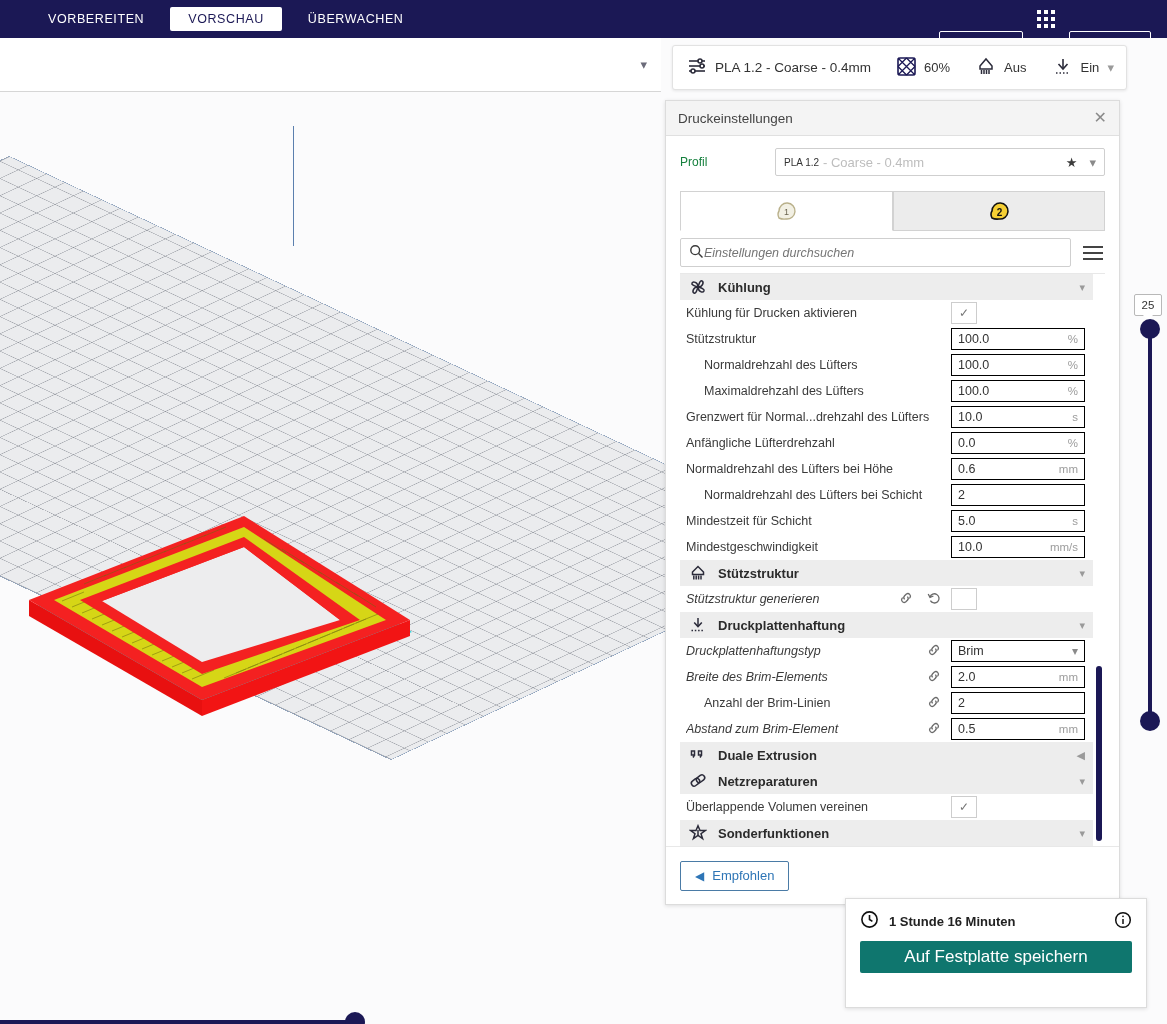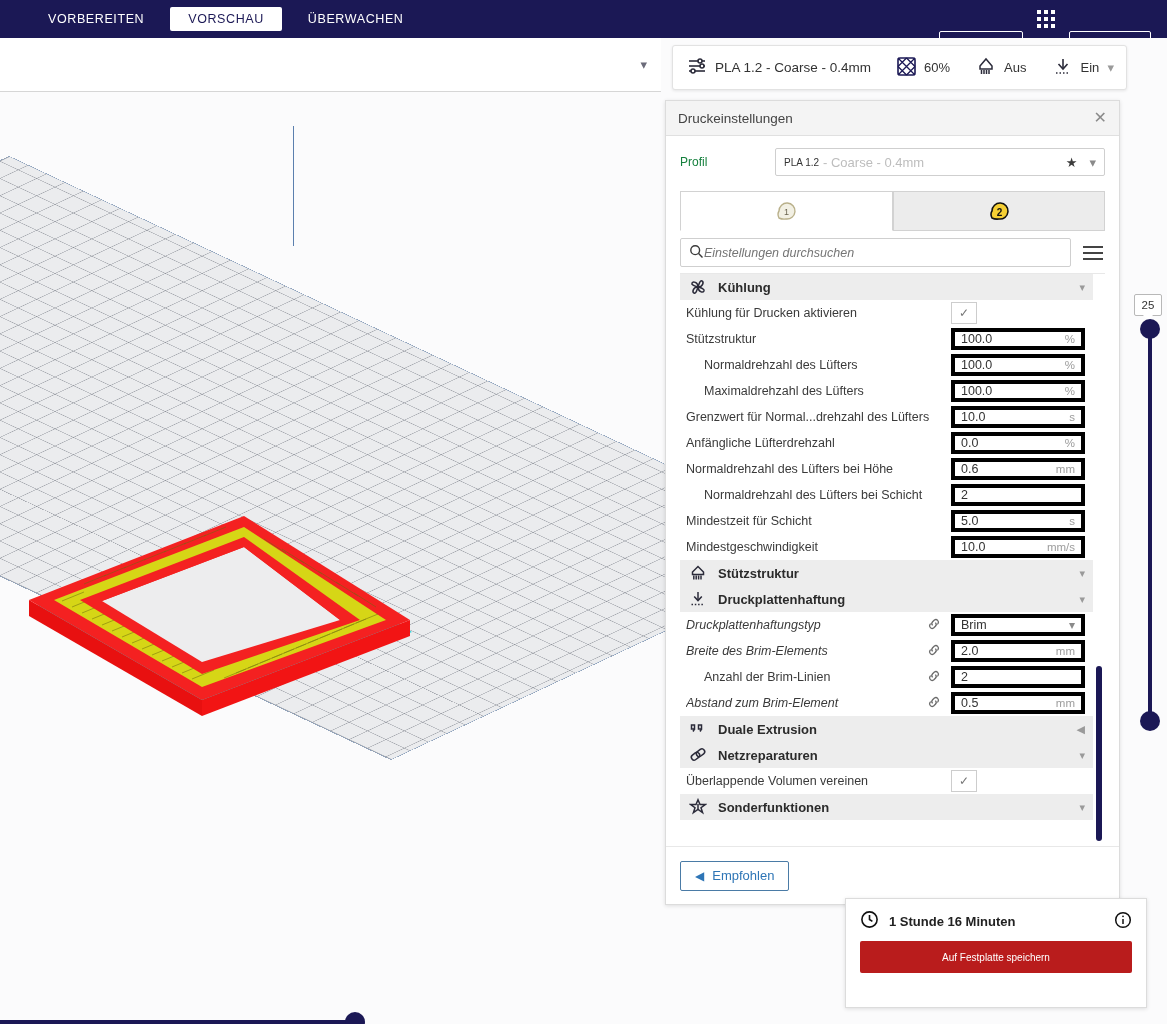--- a/index.html
+++ b/index.html
@@ -158,21 +158,21 @@
   .cat-icon{ width:20px; display:flex; align-items:center; justify-content:center; }
   .cat-title{ font-size:13px; font-weight:bold; color:#2b2b2b; }
   .cat-caret{ margin-left:auto; color:#9a9a9a; font-size:11px; }
 
   .srow{ height:26px; display:flex; align-items:center; padding:0 8px 0 6px; }
   .slabel{ font-size:12.5px; color:#3a3a3a; flex:1; white-space:nowrap; overflow:hidden; text-overflow:ellipsis; }
   .slabel.ind1{ padding-left:18px; }
   .slabel.italic{ font-style:italic; }
   .sicons{ display:flex; align-items:center; gap:14px; margin-right:10px; }
   .sfield{
-    width:134px; height:22px; border:4px solid #000000; background:#fff;
+    width:134px; height:22px; border:1px solid #000000; background:#fff;
     display:flex; align-items:center; padding:0 6px; font-size:12.5px; color:#333;
   }
   .sfield .unit{ margin-left:auto; color:#9c9c9c; font-size:11.5px; }
   .sfield.select .unit{ color:#8a8a8a; font-size:12px; }
   .scheck{
     width:26px; height:22px; border:1px solid #cdcdcd; background:#fff;
     display:flex; align-items:center; justify-content:center;
     color:#777; font-size:12px;
   }
   .scheck.empty{ color:transparent; }
@@ -192,22 +192,22 @@
   #info-panel{
     position:absolute; left:845px; top:898px; width:302px; height:110px;
     background:#fff; border:1px solid #dcdcdc; box-shadow:0 1px 4px rgba(0,0,0,.12);
     padding:10px 14px 12px 14px;
   }
   .info-line{ display:flex; align-items:center; gap:10px; height:24px; }
   #info-time{ font-size:13px; font-weight:bold; color:#222; }
   #info-info-icon{ margin-left:auto; cursor:pointer; }
   #info-material{ font-size:12.5px; color:#333; }
   #save-btn{
-    margin-top:8px; width:100%; height:32px; background:#b91c1c; color:#fff;
-    display:flex; align-items:center; justify-content:center; font-size:10px;
+    margin-top:8px; width:100%; height:32px; background:#0f766e; color:#fff;
+    display:flex; align-items:center; justify-content:center; font-size:17px;
     border:0; border-radius:2px; cursor:pointer; font-family:"Liberation Sans",sans-serif;
   }
 </style>
 </head>
 <body>
 
 <div id="topbar">
   <div class="nav-tab">VORBEREITEN</div>
   <div class="nav-tab active">VORSCHAU</div>
   <div class="nav-tab">ÜBERWACHEN</div>
@@ -537,20 +537,36 @@
               <path d="M3.5 8 L9 2.5 L14.5 8 L14.5 10.5 L3.5 10.5 Z"></path>
               <line x1="4.8" y1="11.5" x2="4.8" y2="15.5"></line>
               <line x1="7.2" y1="11.5" x2="7.2" y2="15.5"></line>
               <line x1="9.6" y1="11.5" x2="9.6" y2="15.5"></line>
               <line x1="12" y1="11.5" x2="12" y2="15.5"></line>
             </svg>
           </span>
           <span class="cat-title">Stützstruktur</span>
           <span class="cat-caret">▾</span>
         </div>
+        <div class="srow">
+          <span class="slabel italic">Stützstruktur generieren</span>
+          <span class="sicons">
+            <span><svg width="14" height="14" viewBox="0 0 14 14" fill="none" stroke="#6a6a6a" stroke-width="1.3">
+                <path d="M5.6 8.4 A2.6 2.6 0 0 1 5.6 4.8 L7.4 3 A2.6 2.6 0 0 1 11 6.6 L10.2 7.4"></path>
+                <path d="M8.4 5.6 A2.6 2.6 0 0 1 8.4 9.2 L6.6 11 A2.6 2.6 0 0 1 3 7.4 L3.8 6.6"></path>
+              </svg></span>
+            <span><svg width="14" height="14" viewBox="0 0 14 14" fill="none" stroke="#6a6a6a" stroke-width="1.3">
+                <path d="M3 6.2 A4.6 4.6 0 1 1 3.4 9.6"></path>
+                <polyline points="1.2,3 3,6.4 6.4,5"></polyline>
+              </svg></span>
+          </span>
+          <span class="sfield-wrap">
+            <span class="scheck empty"></span>
+          </span>
+        </div>
         <div class="cat-header">
           <span class="cat-icon">
             <svg width="18" height="18" viewBox="0 0 18 18" fill="none" stroke="#2b2b3a" stroke-width="1.5">
               <line x1="9" y1="2" x2="9" y2="10"></line>
               <path d="M5.2 6.4 L9 10.6 L12.8 6.4"></path>
               <line x1="2.5" y1="14.5" x2="4" y2="14.5"></line>
               <line x1="5.8" y1="14.5" x2="7.3" y2="14.5"></line>
               <line x1="9.1" y1="14.5" x2="10.6" y2="14.5"></line>
               <line x1="12.4" y1="14.5" x2="13.9" y2="14.5"></line>
             </svg>

